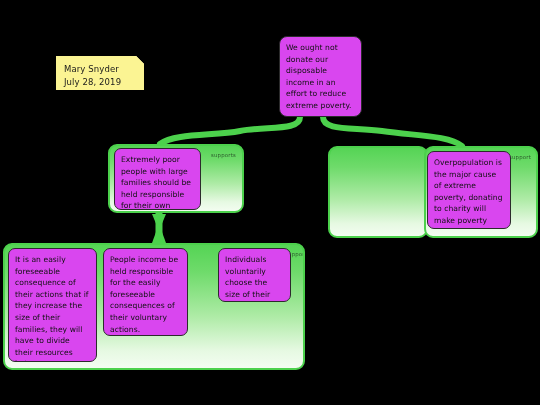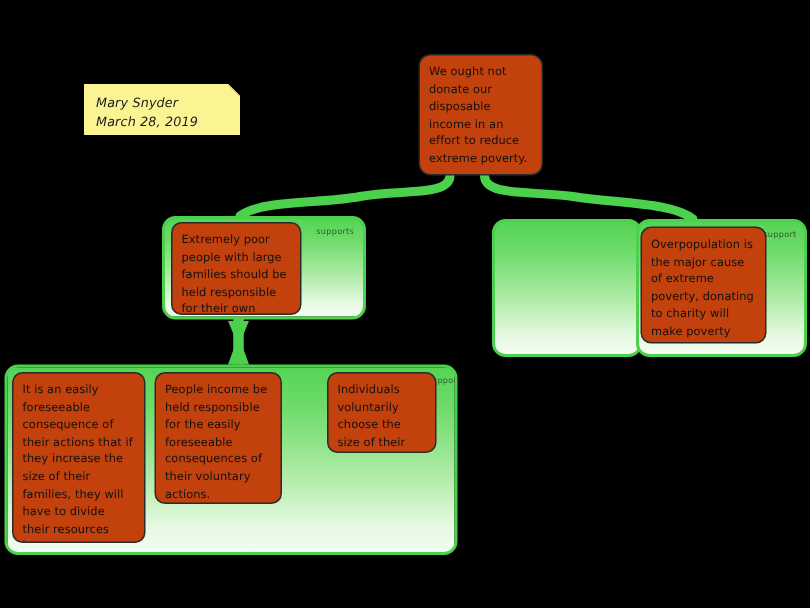--- a/index.html
+++ b/index.html
@@ -46,21 +46,21 @@
     color:#2c5c2c;
     letter-spacing:.2px;
     white-space:nowrap;
     line-height:7px;
   }
 
   
   .card{
     position:absolute;
     box-sizing:border-box;
-    background:#c2410c;
+    background:#d946ef;
     border:1px solid #2b2b2b;
     border-radius:7px;
     color:#111111;
     font-size:7.6px;
     line-height:11.6px;
     padding:5px 6px 20px 6px;
     letter-spacing:.05px;
     overflow:hidden;
   }
   .card.root{border-radius:8px;}
@@ -75,24 +75,24 @@
     <path d="M300,117 C300,131 268,126 240,131 C214,136 175,133 160,144" fill="none" stroke="#4CD14C" stroke-width="6" stroke-linecap="round"></path>
 
     <path d="M323,117 C323,131 352,127 382,131 C415,136 448,135 462,146" fill="none" stroke="#4CD14C" stroke-width="6" stroke-linecap="round"></path>
 
     <path d="M159,212 L159,243" fill="none" stroke="#4CD14C" stroke-width="7" stroke-linecap="butt"></path>
 
     <path d="M152,214 L166,214 L161,226 L157,226 Z" fill="#4CD14C"></path>
     <path d="M152,243 L166,243 L162,232 L156,232 Z" fill="#4CD14C"></path>
   </svg>
 
-  <div class="sticky" style="left:56px;top:56px;width:104px;height:34px;font-style:italic;">
+  <div class="sticky" style="left:56px;top:56px;width:88px;height:34px;">
     <div class="fold"></div>
     <div class="sticky-line">Mary Snyder</div>
-    <div class="sticky-line">March 28, 2019</div>
+    <div class="sticky-line">July 28, 2019</div>
   </div>
 
   <div class="card root" style="left:279px;top:36px;width:83px;height:81px;">We ought not donate our disposable income in an effort to reduce extreme poverty.</div>
 
   <div class="support-box" style="left:108px;top:144px;width:136px;height:69px;">
     <div class="support-label" style="right:6px;top:6px;">supports</div>
   </div>
   <div class="card" style="left:114px;top:148px;width:87px;height:62px;">Extremely poor people with large families should be held responsible for their own poverty.</div>
 
   <div class="support-box" style="left:328px;top:146px;width:100px;height:92px;"></div>

